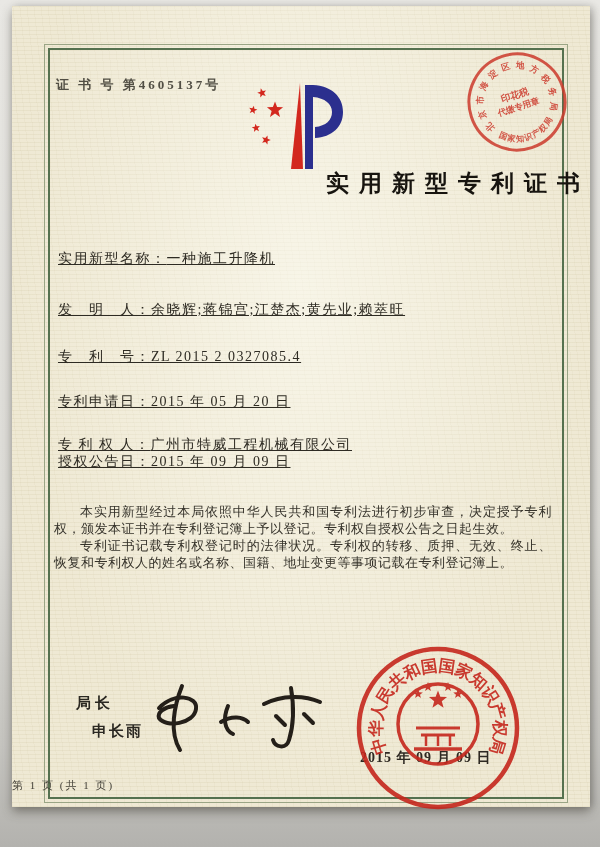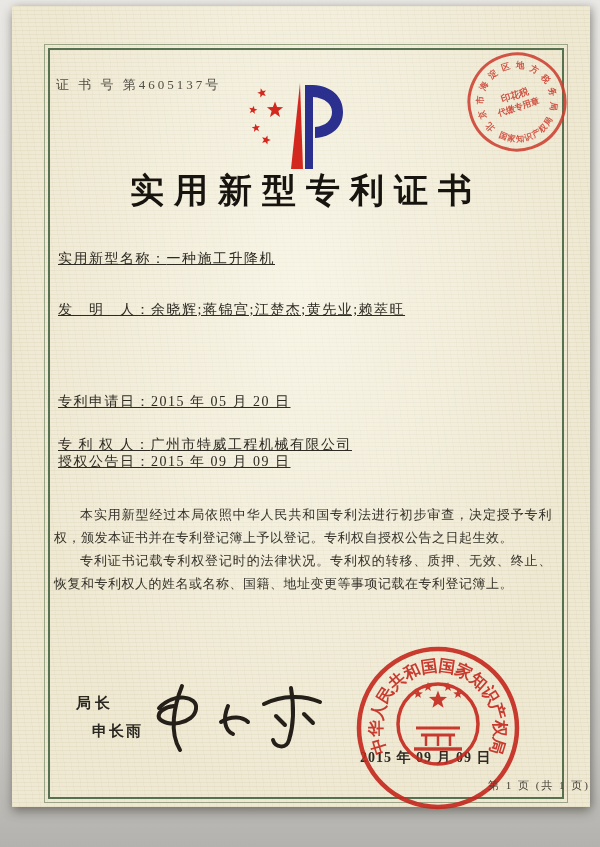--- a/index.html
+++ b/index.html
@@ -11,39 +11,39 @@
        background-color:#efe9d4;
        background-image:
          radial-gradient(ellipse at 50% 35%, rgba(255,255,248,.55), rgba(255,255,248,0) 70%),
          repeating-linear-gradient(0deg, rgba(184,172,126,.13) 0 1px, transparent 1px 4px),
          repeating-linear-gradient(84deg, rgba(184,172,126,.07) 0 1px, transparent 1px 7px);
        box-shadow:0 5px 10px rgba(60,56,46,.45), 3px 0 7px rgba(0,0,0,.15);}
   .frame{position:absolute;left:36px;top:42px;right:26px;bottom:8px;
        border:2px solid #55714f;}
   .frame::after{content:'';position:absolute;inset:-6px;border:1px solid #9aa585;}
   .cert-no{position:absolute;left:44px;top:70px;font-size:13px;letter-spacing:3px;
-       color:#514e44;}
+       color:#514e44;font-weight:bold;}
   .logo-wrap{position:absolute;left:0;right:0;top:74px;display:flex;justify-content:center;}
-  .title{position:absolute;left:0;right:0;top:162px;text-align:center;font-size:34px;
+  .title{position:absolute;left:0;right:0;top:162px;text-align:right;font-size:23px;
        font-weight:bold;color:#17140f;letter-spacing:10px;text-indent:10px;}
   .field{position:absolute;left:46px;font-size:14px;color:#2e2b23;letter-spacing:1.5px;
        white-space:nowrap;text-decoration:underline;}
   .body-text{position:absolute;left:42px;top:497px;width:498px;}
-  .body-text p{margin:0;font-size:13px;line-height:23px;color:#35322a;
+  .body-text p{margin:0;font-size:13px;line-height:17px;color:#35322a;
        text-align:justify;text-indent:2em;letter-spacing:.5px;}
   .sig-title{position:absolute;left:64px;top:688px;font-size:15px;letter-spacing:4px;
        color:#2b2822;font-weight:bold;text-align:center;}
   .sig-name{position:absolute;left:80px;top:716px;font-size:15px;letter-spacing:2px;
        color:#2b2822;font-weight:bold;}
   .signature{position:absolute;left:132px;top:672px;}
   .seal{position:absolute;left:340px;top:636px;opacity:.9;pointer-events:none;}
   .seal-date{position:absolute;left:348px;top:743px;font-size:14px;font-weight:bold;
        color:#2e2922;letter-spacing:1px;z-index:0;}
   .stamp{position:absolute;left:449px;top:40px;opacity:.85;}
-  .footer{position:absolute;left:0;right:0;top:772px;text-align:right;font-size:11px;
+  .footer{position:absolute;left:0;right:0;top:772px;text-align:left;font-size:11px;
        letter-spacing:2px;color:#45423a;}
 </style>
 </head>
 <body>
 
 <div class="photo">
   <div class="paper">
     <div class="frame"></div>
 
     <div class="cert-no">证 书 号 第4605137号</div>
@@ -64,20 +64,23 @@
       </svg>
     </div>
 
     <div class="title">实用新型专利证书</div>
 
     <div class="field" style="top:244px">
       <span>实用新型名称：</span><span>一种施工升降机</span>
     </div>
     <div class="field" style="top:295px">
       <span>发　明　人：</span><span>余晓辉;蒋锦宫;江楚杰;黄先业;赖萃旺</span>
+    </div>
+    <div class="field" style="top:342px">
+      <span>专　利　号：</span><span>ZL 2015 2 0327085.4</span>
     </div>
     <div class="field" style="top:387px">
       <span>专利申请日：</span><span>2015 年 05 月 20 日</span>
     </div>
     <div class="field" style="top:430px">
       <span>专 利 权 人：</span><span>广州市特威工程机械有限公司</span>
     </div>
     <div class="field" style="top:447px">
       <span>授权公告日：</span><span>2015 年 09 月 09 日</span>
     </div>

